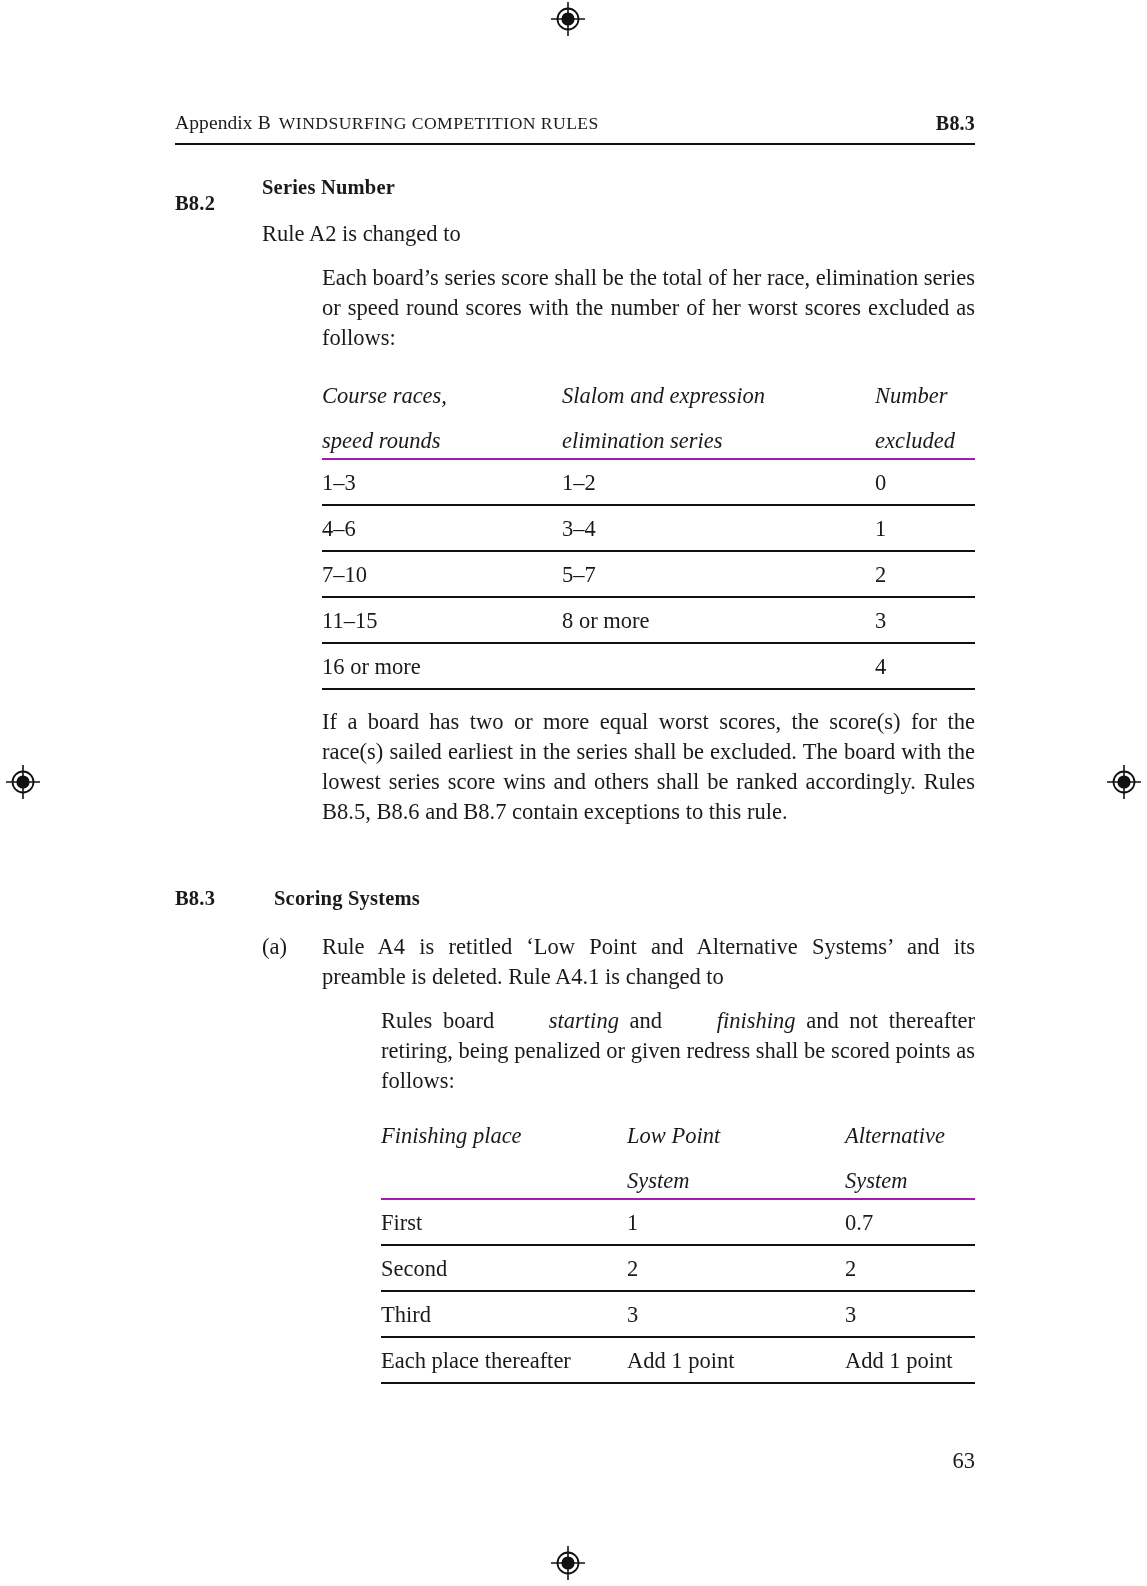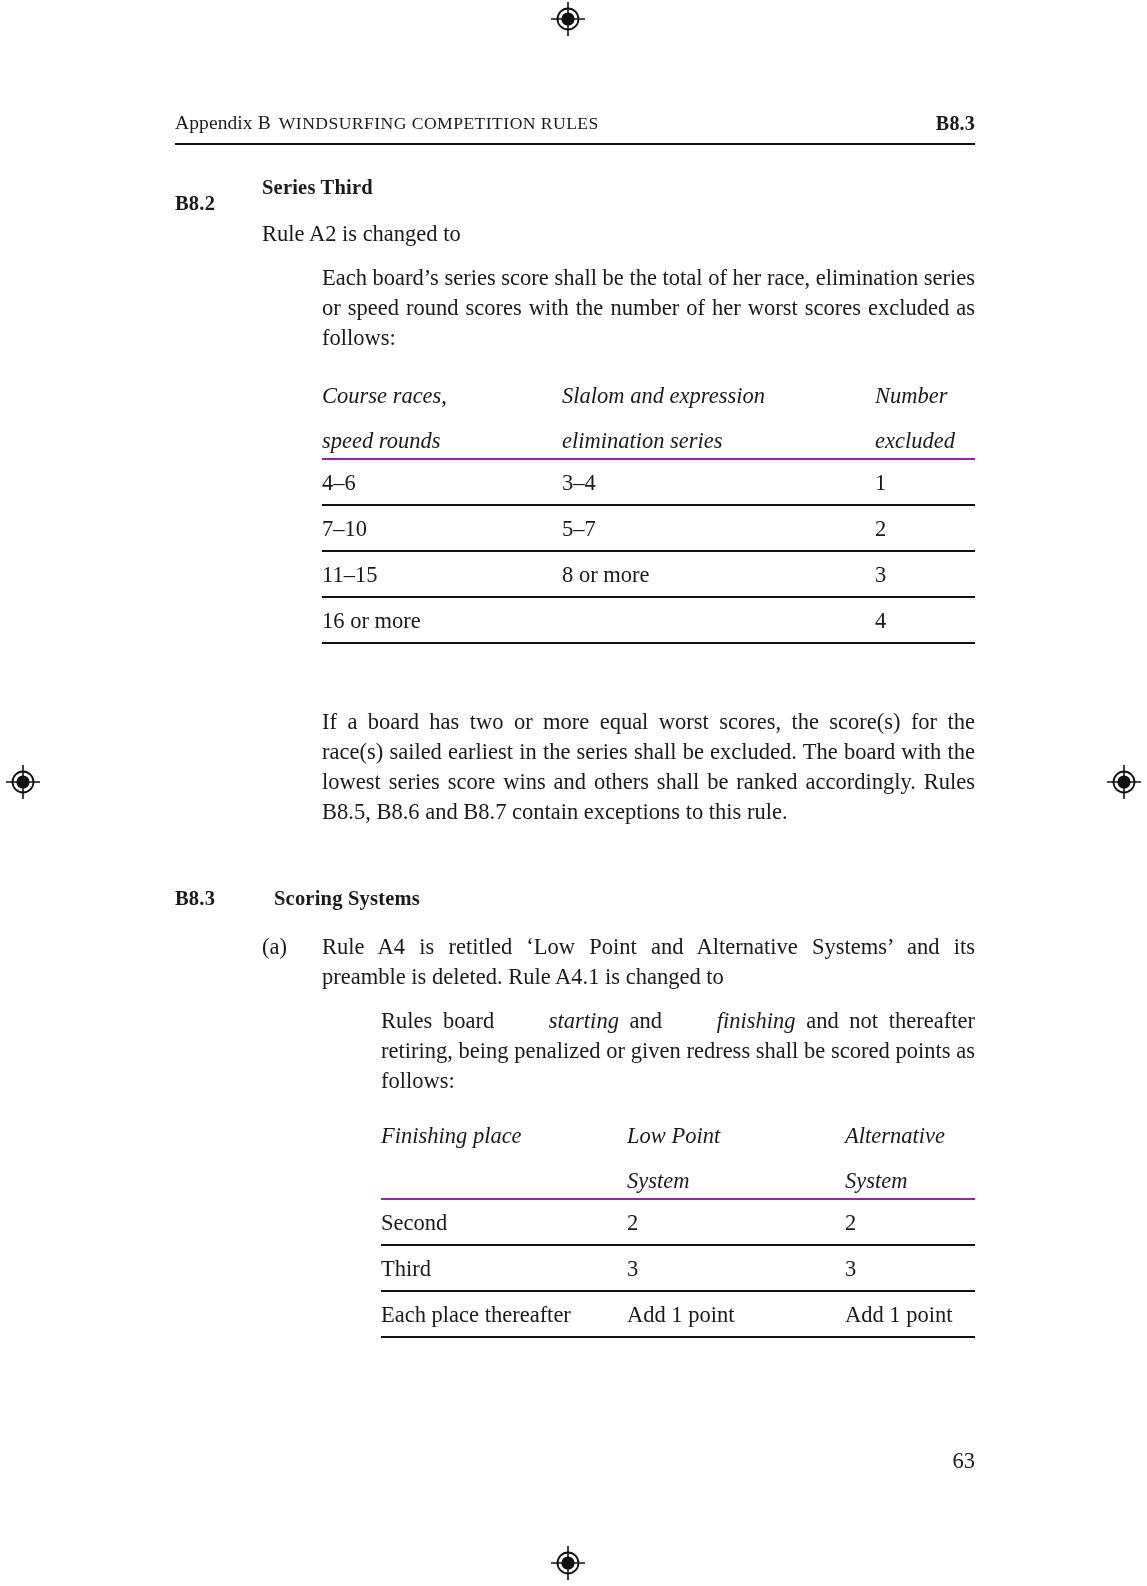--- a/index.html
+++ b/index.html
@@ -188,21 +188,21 @@
 
 <div class="page">
 
   <div class="runhead">
     <div class="runhead-left"><span class="appx">Appendix B</span><span class="smallcaps">WINDSURFING COMPETITION RULES</span></div>
     <div class="runhead-right">B8.3</div>
   </div>
   <div class="runhead-rule"></div>
 
   <div class="rulenum" style="left:175px; top:176px;margin-top:16px;">B8.2</div>
-  <div class="ruletitle" style="left:262px; top:176px;">Series Third</div>
+  <div class="ruletitle" style="left:262px; top:176px;">Series Number</div>
 
   <div class="para lead" style="left:262px; top:219px; width:713px;">Rule A2 is changed to</div>
 
   <div class="para" style="left:322px; top:263px; width:653px;">Each board’s series score shall be the total of her race, elimination series or speed round scores with the number of her worst scores excluded as follows:</div>
 
   <table class="scoretable" id="table-series">
     <colgroup>
         <col class="c1">
         <col class="c2">
         <col class="c3">
@@ -218,20 +218,25 @@
           <span class="hl2">elimination series</span>
         </th>
         <th>
           <span class="hl1">Number</span>
           <span class="hl2">excluded</span>
         </th>
       </tr>
     </thead>
     <tbody>
       <tr>
+        <td>1–3</td>
+        <td>1–2</td>
+        <td>0</td>
+      </tr>
+      <tr>
         <td>4–6</td>
         <td>3–4</td>
         <td>1</td>
       </tr>
       <tr>
         <td>7–10</td>
         <td>5–7</td>
         <td>2</td>
       </tr>
       <tr>
@@ -274,20 +279,25 @@
           <span class="hl2">System</span>
         </th>
         <th>
           <span class="hl1">Alternative</span>
           <span class="hl2">System</span>
         </th>
       </tr>
     </thead>
     <tbody>
       <tr>
+        <td>First</td>
+        <td>1</td>
+        <td>0.7</td>
+      </tr>
+      <tr>
         <td>Second</td>
         <td>2</td>
         <td>2</td>
       </tr>
       <tr>
         <td>Third</td>
         <td>3</td>
         <td>3</td>
       </tr>
       <tr>

